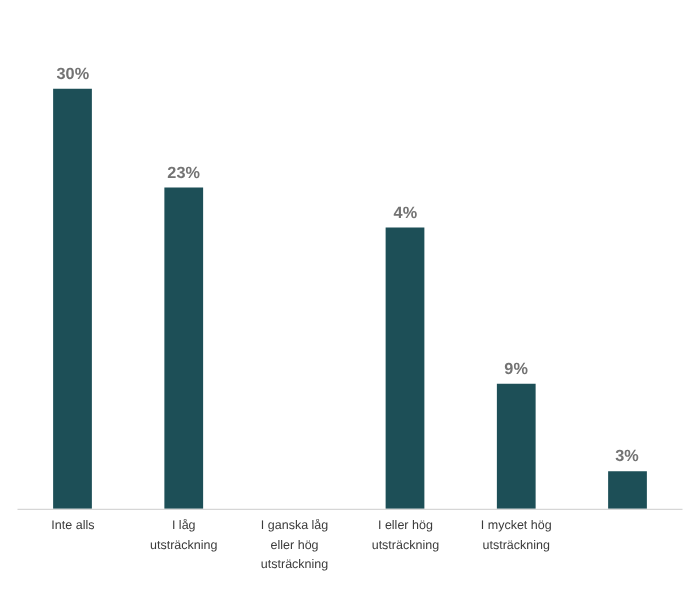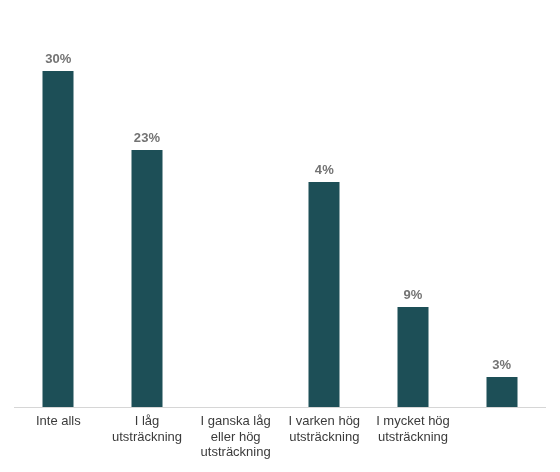--- a/index.html
+++ b/index.html
@@ -76,21 +76,21 @@
     height: 59px;
   }
 
   .cat-slot {
     position: absolute;
     top: 0;
     text-align: center;
   }
 
   .cat-label {
-    font-size: 13px;
+    font-size: 10px;
     line-height: 15.5px;
     color: #3b3b3b;
     white-space: pre-line;
   }
 </style>
 </head>
 <body>
 
 <div id="chart-root">
 
@@ -133,21 +133,21 @@
     <div class="cat-slot" style="left:16.6667%;width:16.6667%">
       <div class="cat-label">I låg
 utsträckning</div>
     </div>
     <div class="cat-slot" style="left:33.3333%;width:16.6667%">
       <div class="cat-label">I ganska låg
 eller hög
 utsträckning</div>
     </div>
     <div class="cat-slot" style="left:50%;width:16.6667%">
-      <div class="cat-label">I varken hög
+      <div class="cat-label">I eller hög
 utsträckning</div>
     </div>
     <div class="cat-slot" style="left:66.6667%;width:16.6667%">
       <div class="cat-label">I mycket hög
 utsträckning</div>
     </div>
   </div>
 
 </div>
 

